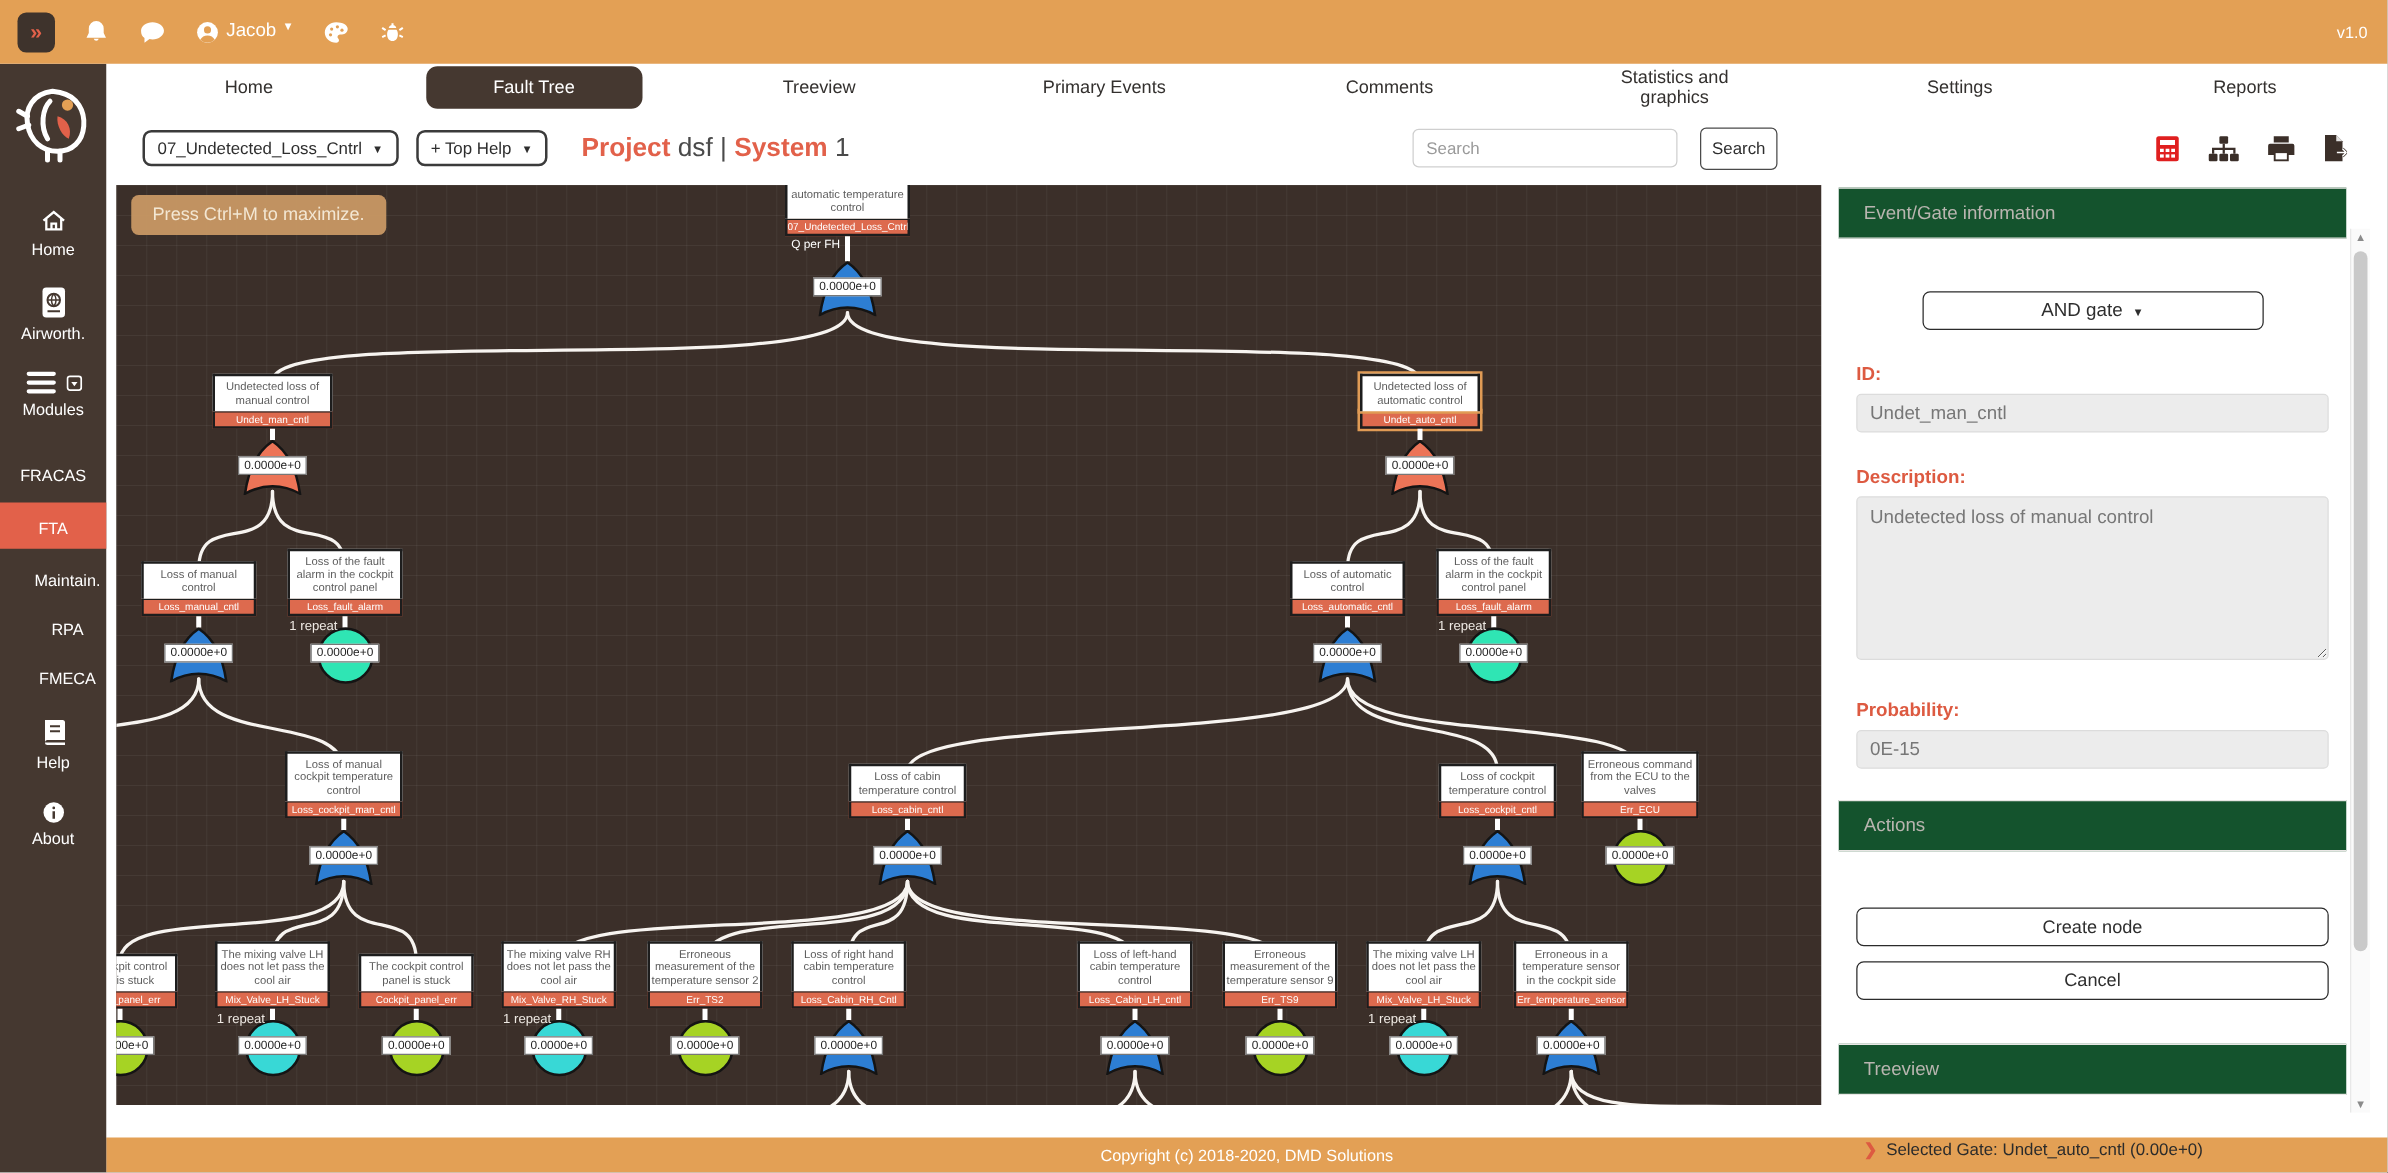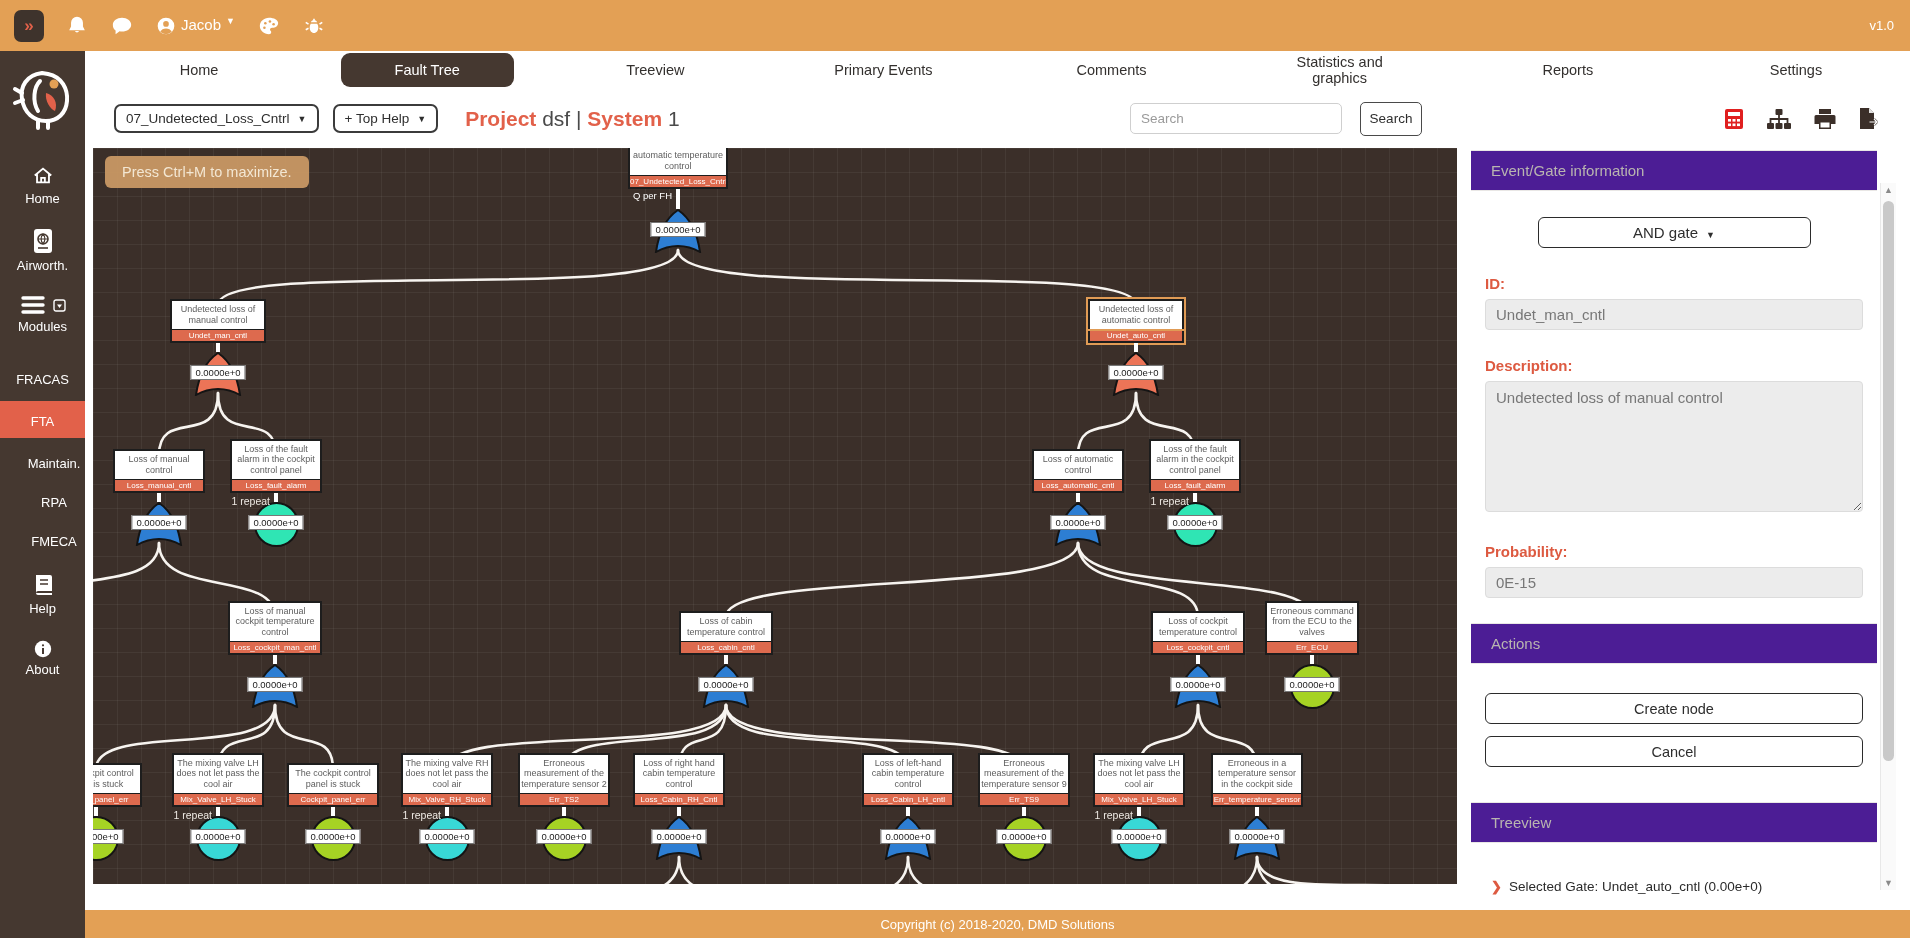--- a/index.html
+++ b/index.html
@@ -63,22 +63,22 @@
   .circ { width:45px; height:45px; border-radius:50%; border:2px solid #141414; }
   .circ.teal { background:#2FE5B4; } .circ.cyan { background:#38D8D6; } .circ.green { background:#A6D324; }
   .nvalue { position:absolute; top:13px; left:50%; transform:translateX(-50%); background:#fff; border:1px solid #777; color:#222; font-size:9.5px; line-height:13px; padding:0 4px; white-space:nowrap; z-index:5; }
   .qtext, .repeat { position:absolute; top:15px; right:calc(50% + 6px); white-space:nowrap; z-index:5; }
   .qtext { color:#fff; font-size:9.5px; font-weight:normal; }
   .repeat { color:#EFEAE4; font-size:10.5px; top:16px; }
 
   
   .panel { position:absolute; left:1471px; top:150px; width:425px; height:740px; background:#fff; z-index:20; }
   .pcontent { position:absolute; left:0; top:0; width:406px; }
-  .psec { height:41px; background:#4c1d95; border-top:1px solid #e9e7e5; border-bottom:1px solid #e9e7e5; color:#b9b5b0; font-size:15px; display:flex; align-items:center; padding-left:20px; }
-  .pbody { padding:0 14px 0 14px; }
+  .psec { height:41px; background:#14532d; border-top:1px solid #e9e7e5; border-bottom:1px solid #e9e7e5; color:#b9b5b0; font-size:15px; display:flex; align-items:center; padding-left:20px; }
+  .pbody { padding:16px 14px 0 14px; }
   .gate-select { display:block; margin:26px auto 0 auto; width:273px; height:31px; background:#fff; border:1.5px solid #2b2b2b; border-radius:6px; font-size:15px; color:#2e2e2e; cursor:pointer; }
   .gate-select .caret { font-size:9px; margin-left:8px; }
   .flabel { margin-top:27px; font-size:15px; font-weight:bold; color:#DD5A41; }
   .pinput { margin-top:7px; width:100%; height:31px; background:#ececec; border:1px solid #dcdcdc; border-radius:4px; color:#777; font-size:15px; padding:0 10px; font-family:"Liberation Sans",sans-serif; }
   .ptext { margin-top:7px; width:100%; height:131px; background:#ececec; border:1px solid #dcdcdc; border-radius:4px; color:#777; font-size:15px; padding:7px 10px; resize:both; font-family:"Liberation Sans",sans-serif; }
   .sec-actions { margin-top:25px; }
   .pbtn { display:block; width:100%; height:31px; background:#fff; border:1.5px solid #2b2b2b; border-radius:6px; font-size:14.5px; color:#2e2e2e; cursor:pointer; }
   .pbtn.create { margin-top:29px; }
   .pbtn.cancel { margin-top:12px; }
   .sec-tree { margin-top:35px; }
@@ -212,22 +212,22 @@
 
 <main class="main">
 
   <div class="navrow">
     <div class="tab"><span class="tab-inner">Home</span></div>
     <div class="tab active"><span class="tab-inner">Fault Tree</span></div>
     <div class="tab"><span class="tab-inner">Treeview</span></div>
     <div class="tab"><span class="tab-inner">Primary Events</span></div>
     <div class="tab"><span class="tab-inner">Comments</span></div>
     <div class="tab"><span class="tab-inner">Statistics and graphics</span></div>
+    <div class="tab"><span class="tab-inner">Settings</span></div>
     <div class="tab"><span class="tab-inner">Reports</span></div>
-    <div class="tab"><span class="tab-inner">Settings</span></div>
   </div>
 
   <div class="toolrow">
     <button class="dd dd1">
       <span>07_Undetected_Loss_Cntrl</span>
         <span class="caret">▼</span>
     </button>
     <button class="dd dd2">
       <span>+ Top Help</span>
         <span class="caret">▼</span>

